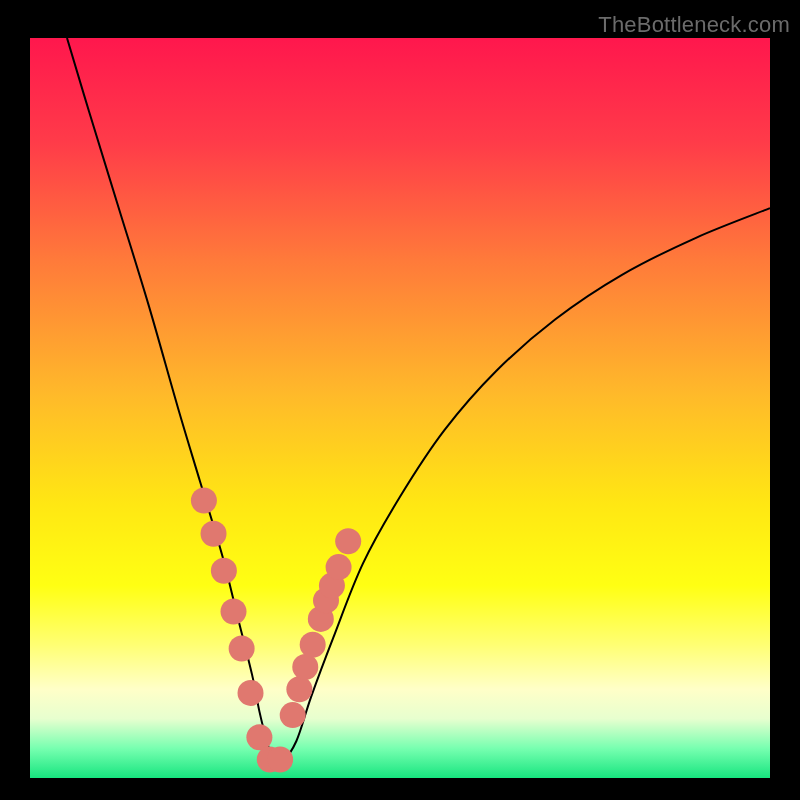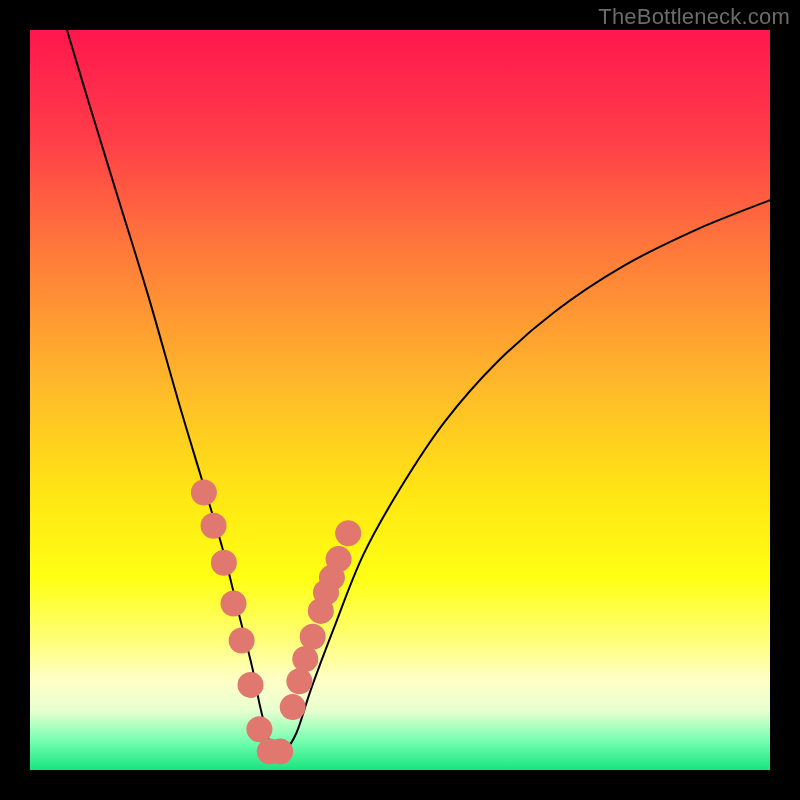--- a/index.html
+++ b/index.html
@@ -6,21 +6,21 @@
     margin: 0;
     padding: 0;
     width: 800px;
     height: 800px;
     background: #000;
     overflow: hidden;
     font-family: Arial, Helvetica, sans-serif;
   }
   .frame {
     position: absolute;
-    left: 0; top: 0;
+    left: 0; top: 8px;
     width: 800px; height: 609px;
     background: #000;
   }
   .plot-area {
     position: absolute;
     left: 30px;
     top: 30px;
     width: 740px;
     height: 740px;
     overflow: hidden;

